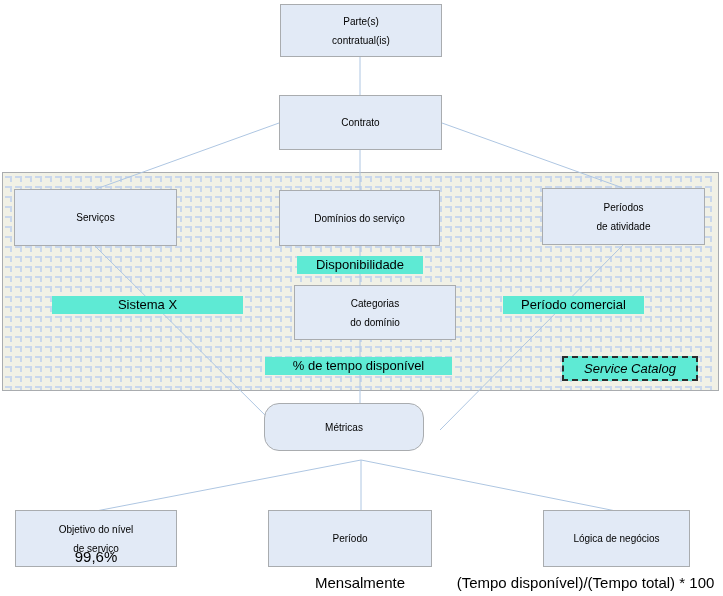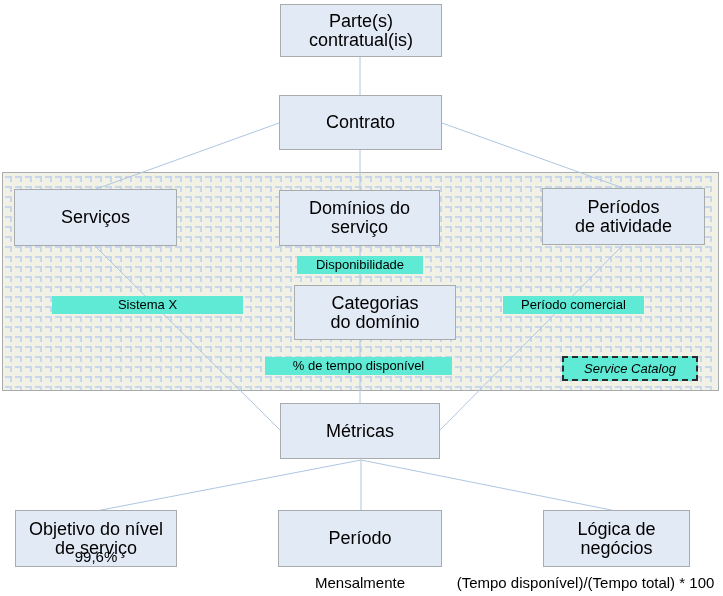--- a/index.html
+++ b/index.html
@@ -49,21 +49,21 @@
   svg.wires{position:absolute;left:0;top:0;z-index:2;}
   svg.wires line{stroke:var(--connector);stroke-width:1;}
   
   .node{
     position:absolute;
     background:var(--node-fill);
     border:1px solid var(--node-border);
     box-sizing:border-box;
     display:flex;align-items:center;justify-content:center;
     text-align:center;
-    font-size:18px;line-height:19px;
+    font-size:10px;line-height:19px;
     white-space:pre-line;
     z-index:3;
   }
   
   .strip{
     position:absolute;
     background:#5eead4;
     display:flex;align-items:center;justify-content:center;
     text-align:center;
     font-size:13px;line-height:18px;
@@ -1679,26 +1679,26 @@
   <div class="node" style="left:14px;top:189px;width:163px;height:57px;">Serviços</div>
 
   <div class="node" style="left:279px;top:190px;width:161px;height:56px;">Domínios do serviço</div>
 
   <div class="node" style="left:542px;top:188px;width:163px;height:57px;">Períodos
 de atividade</div>
 
   <div class="node" style="left:278px;top:285px;width:162px;height:55px;margin-left:16px;">Categorias
 do domínio</div>
 
-  <div class="node" style="left:280px;top:403px;width:160px;height:56px;">Métricas</div>
+  <div class="node" style="left:264px;top:403px;width:160px;height:48px;border-radius:15px;">Métricas</div>
 
   <div class="node" style="left:15px;top:510px;width:162px;height:57px;">Objetivo do nível
 de serviço</div>
 
-  <div class="node" style="left:278px;top:510px;width:164px;height:57px;">Período</div>
+  <div class="node" style="left:268px;top:510px;width:164px;height:57px;">Período</div>
 
   <div class="node" style="left:543px;top:510px;width:147px;height:57px;">Lógica de negócios</div>
 
   <div class="strip" style="left:297px;top:256px;width:126px;height:18px;">Disponibilidade</div>
 
   <div class="strip" style="left:52px;top:296px;width:191px;height:18px;">Sistema X</div>
 
   <div class="strip" style="left:503px;top:296px;width:141px;height:18px;">Período comercial</div>
 
   <div class="strip" style="left:265px;top:357px;width:187px;height:18px;">% de tempo disponível</div>

